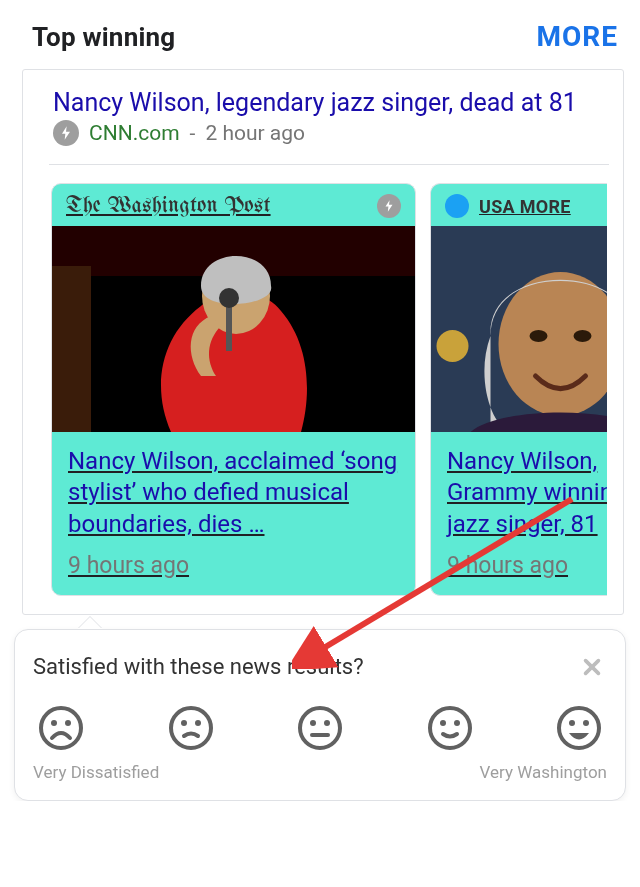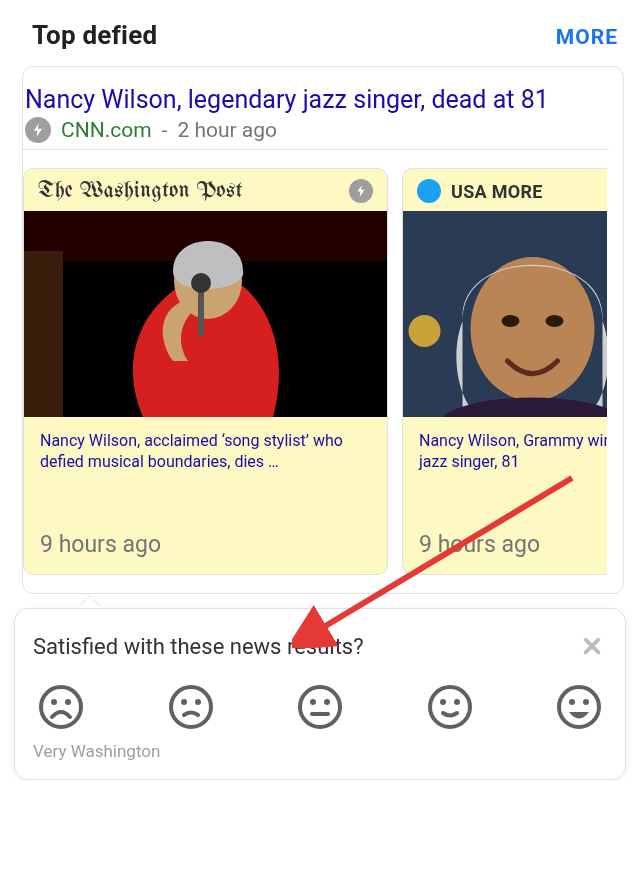--- a/index.html
+++ b/index.html
@@ -7,58 +7,59 @@
       width: 640px;
       font-family: Roboto, Arial, sans-serif;
       background: #fff;
       color: #202124;
       -webkit-font-smoothing: antialiased;
     }
     .wrap { padding: 14px 16px 0 22px; }
 
     .ts-header { display: flex; align-items: baseline; justify-content: space-between; margin: 6px 6px 16px 10px; }
     .ts-title { font-size: 26px; font-weight: 700; letter-spacing: 0.2px; }
-    .ts-more  { font-size: 21px; font-weight: 700; letter-spacing: 1px; color: #1a73e8; cursor: pointer; margin-left: 25px; }
+    .ts-more  { font-size: 28px; font-weight: 700; letter-spacing: 1px; color: #1a73e8; cursor: pointer; margin-left: 25px; }
 
     .card {
       border: 1.5px solid #dfe1e5;
-      border-radius: 11px;
-      padding: 16px 16px 18px 0;
+      border-radius: 3px;
+      padding: 16px 16px 18px 28px;
       background: #fff;
     }
 
     .lead-title {
       color: #1a0dab;
       font-size: 25px;
       line-height: 1.35;
       margin: 4px 2px 8px 2px;
       cursor: pointer;
     }
     .lead-meta {
       display: flex; align-items: center; gap: 10px;
-      margin: 0 2px 6px 2px;
+      margin: 0 2px 18px 2px;
       font-size: 21px;
     }
     .lead-source { color: #2e7d32; }
     .lead-sep, .lead-time { color: #757575; }
     .amp-badge {
       width: 26px; height: 26px; border-radius: 50%;
       background: #9e9e9e; display:inline-flex; align-items:center; justify-content:center;
       color:#fff; font-size: 18px; line-height:1;
     }
     .divider { height: 1.5px; background: #dfe1e5; margin: 0 -2px 18px -2px; }
 
     .carousel { display: flex; gap: 14px; overflow: hidden; }
     .story {
       flex: 0 0 365px;
       border: 1.5px solid #dfe1e5;
       border-radius: 10px;
       overflow: hidden;
-      background:#fef9c3;
+      background:#5eead4;
       cursor: pointer;
+      text-decoration: underline;
     }
     .story.cut { flex: 0 0 260px; border-right: none; border-top-right-radius: 0; border-bottom-right-radius: 0; }
     .pub-row {
       display:flex; align-items:center; gap:10px;
       padding: 10px 14px 8px 14px;
     }
     .pub-name { font-size: 18px; font-weight: 700; letter-spacing: .3px; color:#333; }
     .pub-name.wapo { font-family: "UnifrakturMaguntia", "Old English Text MT", "Times New Roman", serif; font-weight: 500; font-size: 22px;}
     .amp-small {
       width: 24px; height: 24px; border-radius: 50%;
@@ -69,21 +70,21 @@
     .logo-dot {
       width: 24px; height:24px; border-radius:50%; background:#1ba1f3;
     }
 
     .thumb {
       width: 100%; height: 206px; position: relative; overflow:hidden;
     }
     .thumb svg { width:100%; height:100%; display:block; }
 
     .story-title {
-      color:#1a0dab; font-size: 16px; line-height:1.3;
+      color:#1a0dab; font-size: 24px; line-height:1.3;
       padding: 14px 16px 6px 16px;
       min-height: 108px;
     }
     .story-time {
       color:#757575; font-size: 23px;
       padding: 6px 16px 16px 16px;
     }
 
     
     .popover-wrap { position: relative; margin-top: 4px; }
@@ -125,21 +126,21 @@
     .labels { display:flex; justify-content:space-between; margin:10px 0 4px 0; color:#9e9e9e; font-size:17px; }
 
     .arrow { position:absolute; pointer-events:none; }
   </style>
 </head>
 <body>
 
 <div class="wrap">
 
   <div class="ts-header">
-    <div class="ts-title">Top defied</div>
+    <div class="ts-title">Top winning</div>
     <a class="ts-more">MORE</a>
   </div>
 
   <div class="card">
 
     <a class="lead-title">Nancy Wilson, legendary jazz singer, dead at 81</a>
     <div class="lead-meta">
       <span class="amp-badge">
         <svg viewBox="0 0 24 24" width="16" height="16">
             <path d="M13 2 L6 13 H11 L10 22 L18 10 H12 Z" fill="#fff"></path>
@@ -266,20 +267,21 @@
           <svg viewBox="0 0 48 48">
               <circle class="ring" cx="24" cy="24" r="20"></circle>
             <circle class="eye" cx="17" cy="19" r="3"></circle>
               <circle class="eye" cx="31" cy="19" r="3"></circle>
             <path class="mouth-fill" d="M14 29 Q24 42 34 29 Z"></path>
             </svg>
         </div>
       </div>
 
       <div class="labels">
+        <span>Very Dissatisfied</span>
         <span>Very Washington</span>
       </div>
     </div>
 
     <svg class="arrow" style="left:270px; top:-140px; width:300px; height:180px;" viewBox="0 0 300 180">
       <defs>
         <marker id="ah" viewBox="0 0 10 10" refX="1" refY="5" markerWidth="8" markerHeight="8" orient="auto">
           <path d="M0 0 L10 5 L0 10 Z" fill="#e53935"></path>
         </marker>
       </defs>

